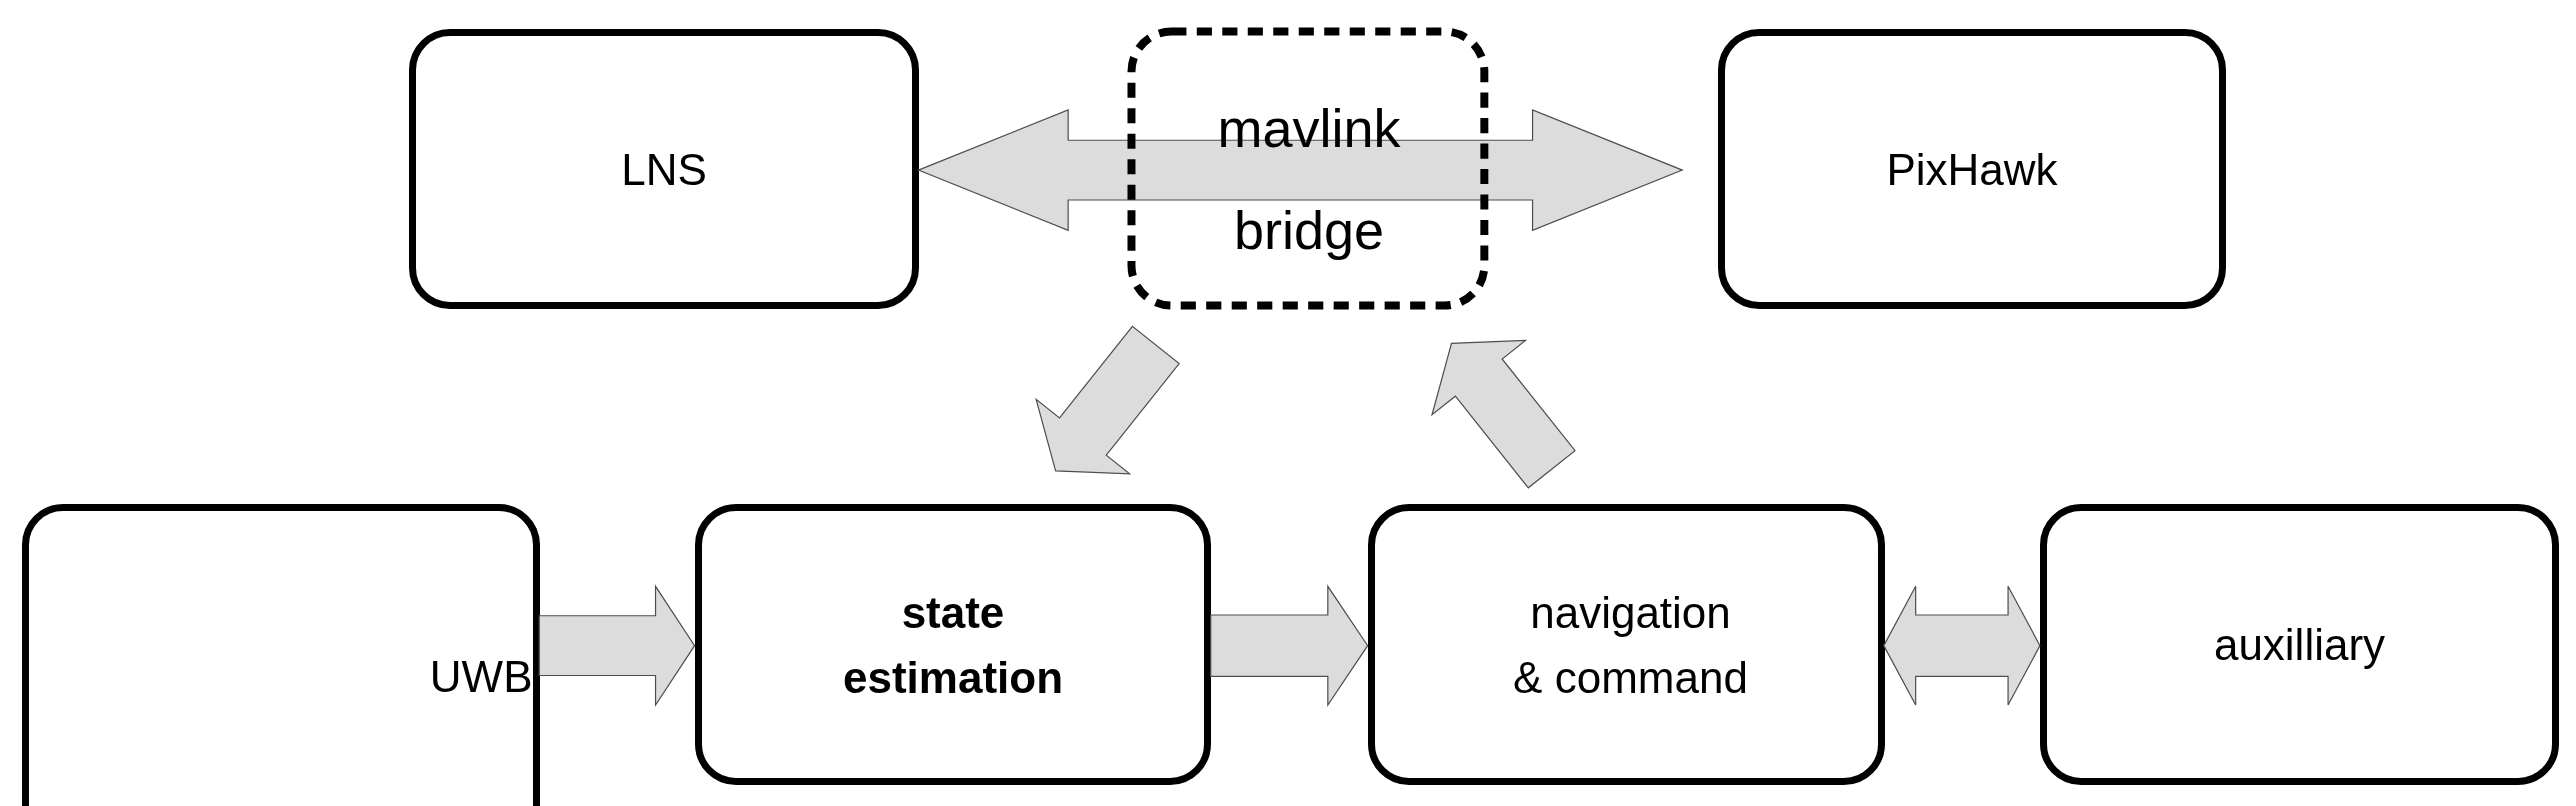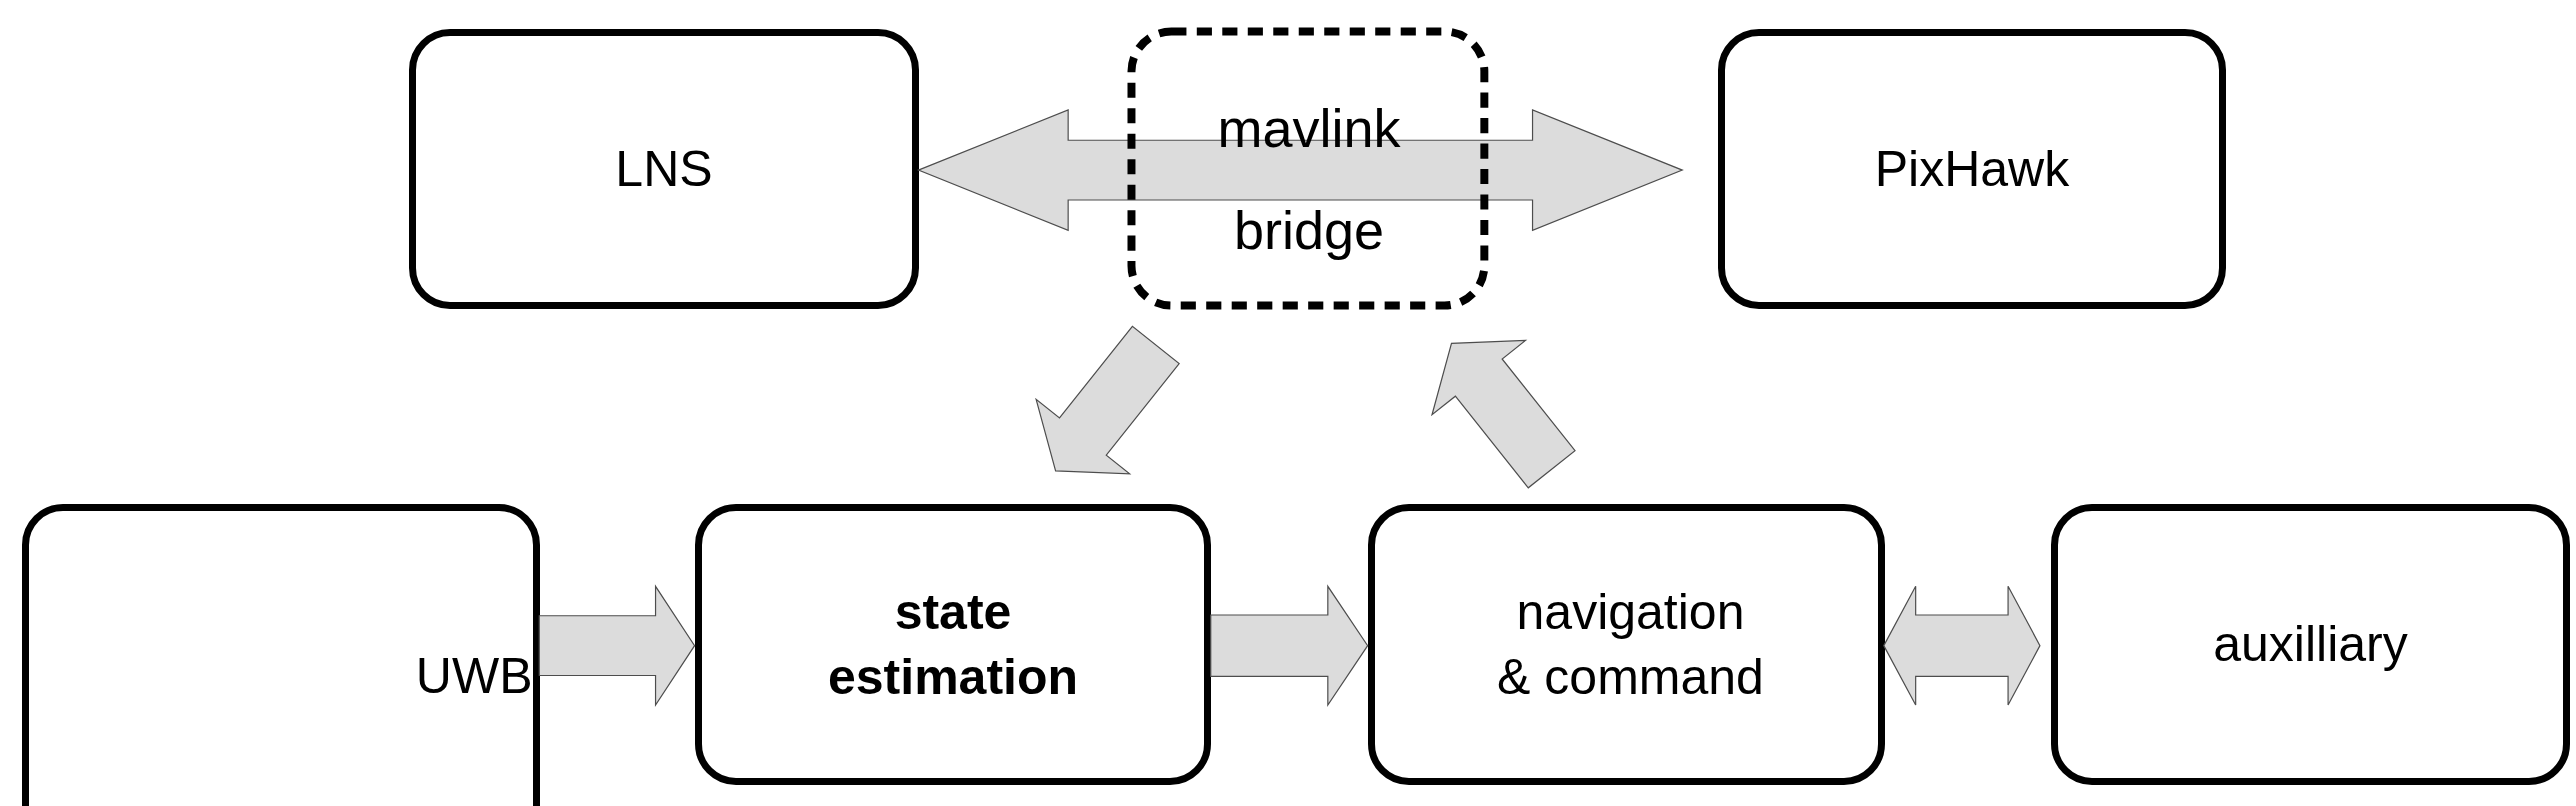--- a/index.html
+++ b/index.html
@@ -14,34 +14,34 @@
   }
   .node {
     position: absolute;
     background: #ffffff;
     border: 7.2px solid #000000;
     border-radius: 41px;
     display: flex;
     align-items: center;
     justify-content: center;
     text-align: center;
-    font-size: 50px;
+    font-size: 44px;
     line-height: 65px;
     z-index: 0;
     box-sizing: border-box;
   }
   .node .lbl { display: block; }
   
   #box-lns      { left: 409px;  top: 29px;  width: 510px; height: 280px; }
   #box-pixhawk  { left: 1682px; top: 29px;  width: 508px; height: 280px; margin-left: 36px; }
   
   #box-uwb      { left: 21.5px;   top: 504px; width: 518px; height: 344px; justify-content: flex-end; }
   #box-state    { left: 695px;  top: 504px; width: 516px; height: 281px; font-weight: bold; }
   #box-nav      { left: 1368px; top: 504px; width: 517px; height: 281px; padding-left: 8px; }
-  #box-aux      { left: 2040px; top: 504px; width: 519px; height: 281px; margin-left: 11px; }
+  #box-aux      { left: 2040px; top: 504px; width: 519px; height: 281px; }
 
   #arrow-layer {
     position: absolute;
     left: 0; top: 0;
     width: 2576px; height: 807px;
     z-index: 1;
     pointer-events: none;
   }
   .arr { stroke: #4d4d4d; stroke-width: 1.5; }
   .dashed-rect {

